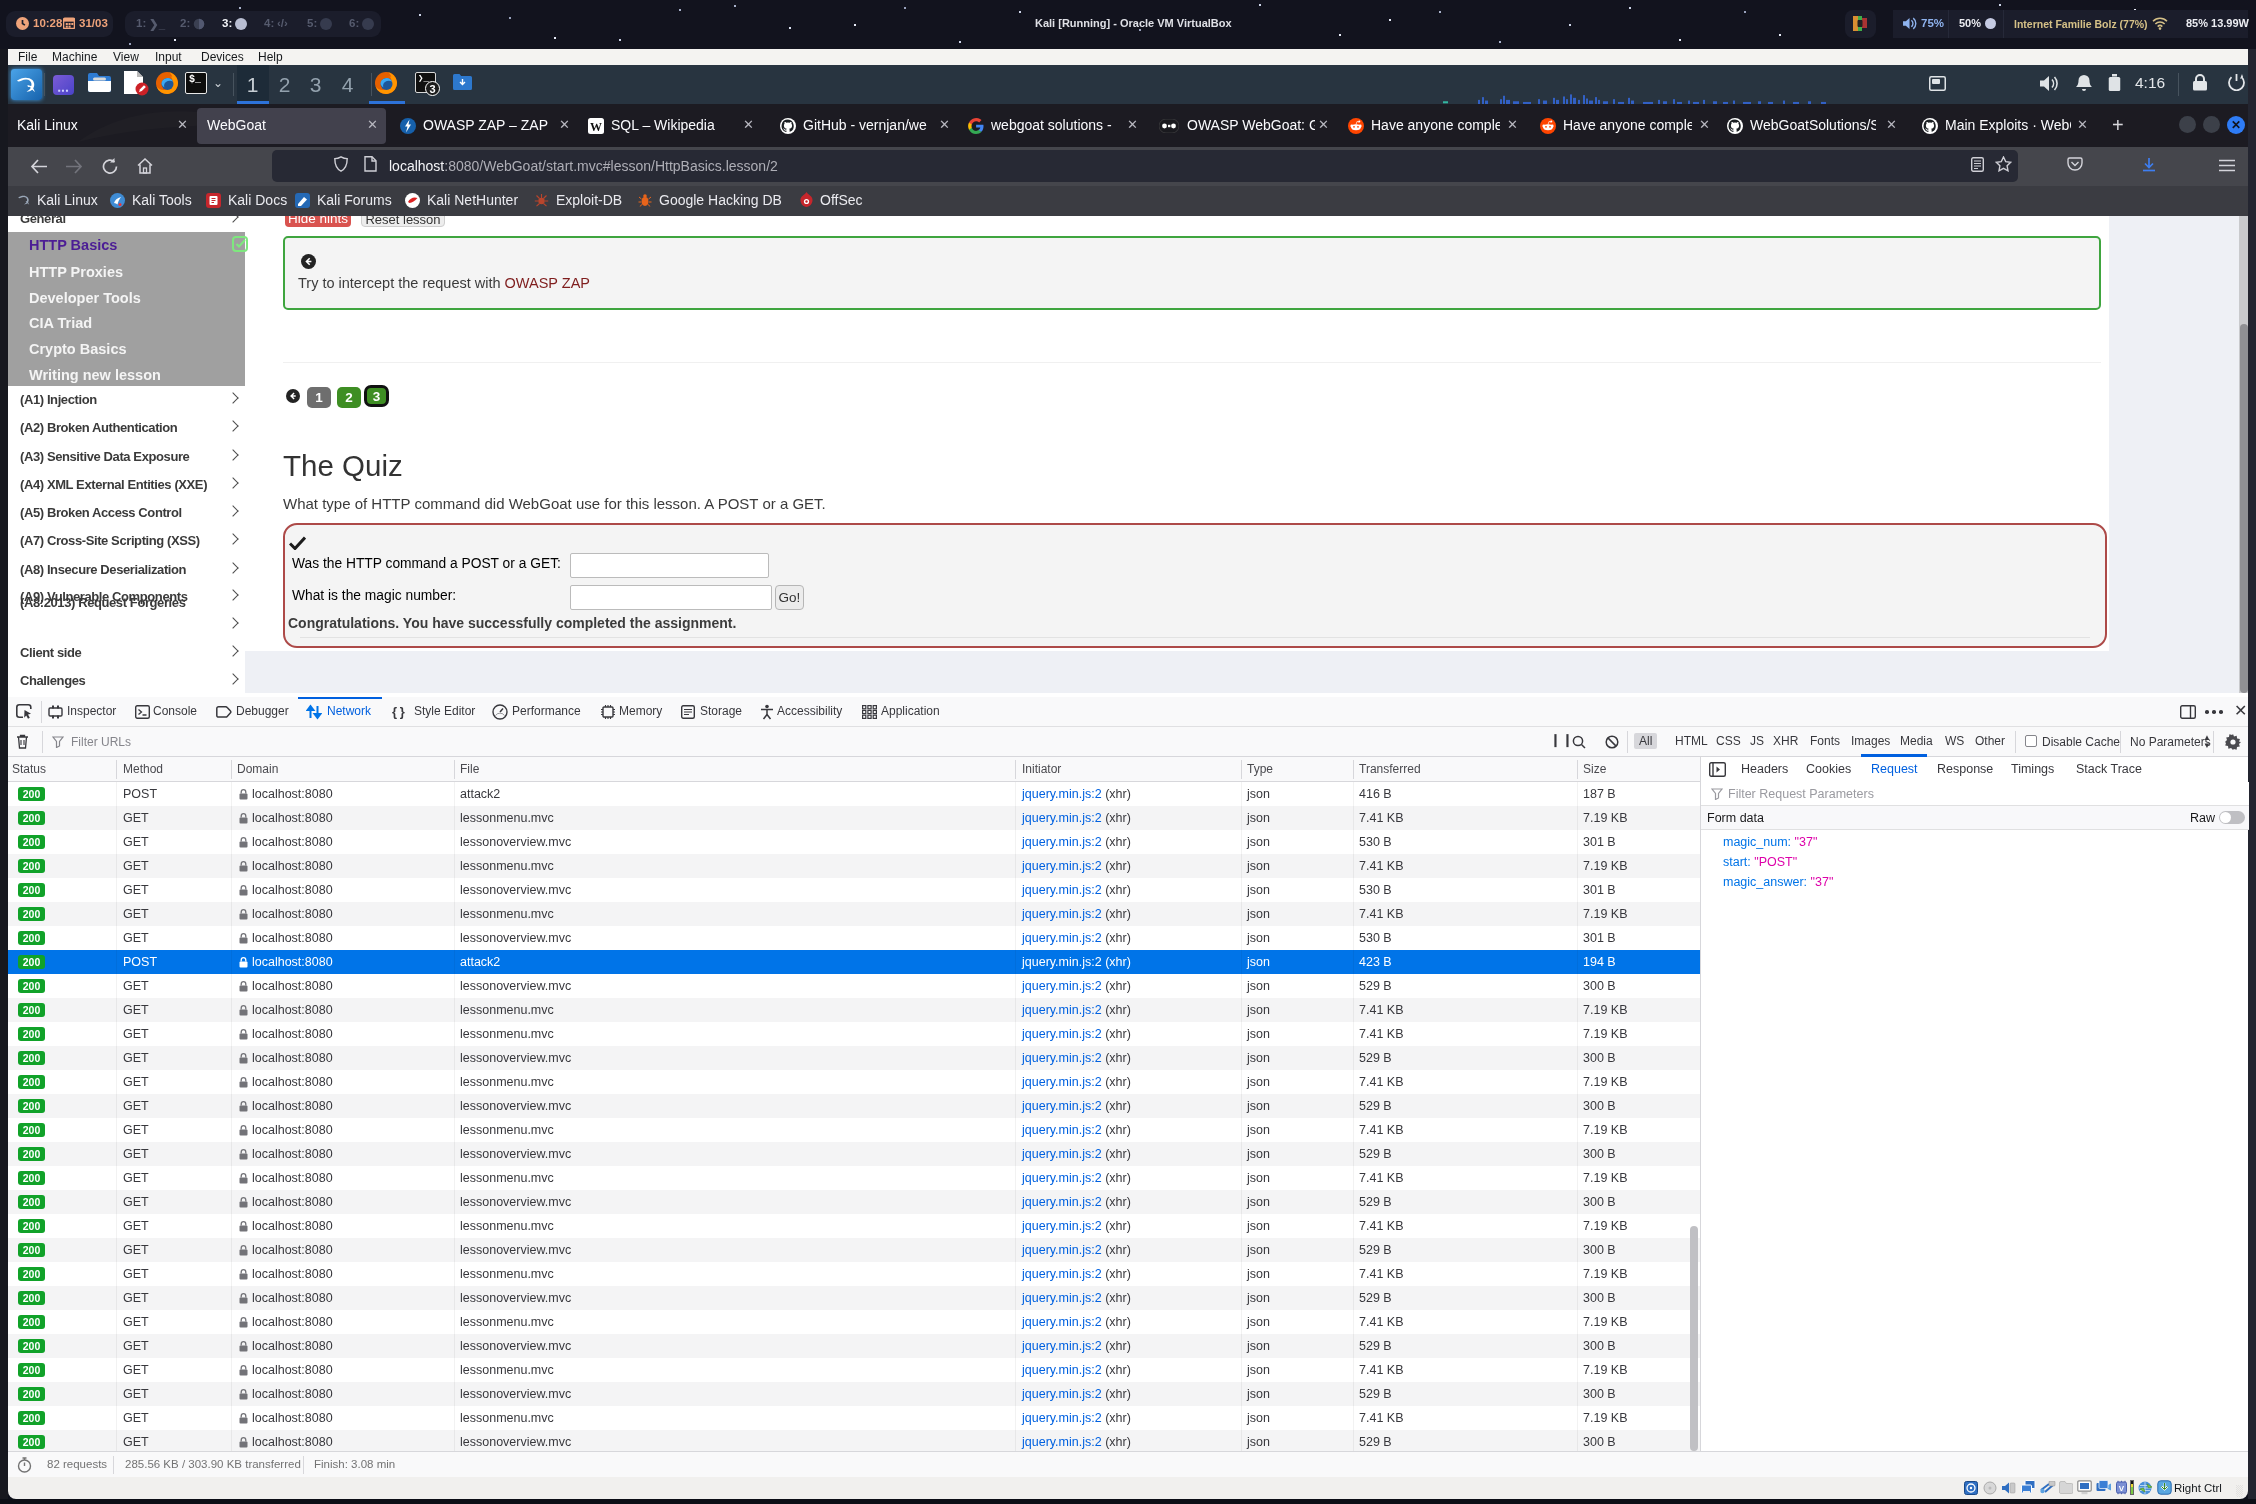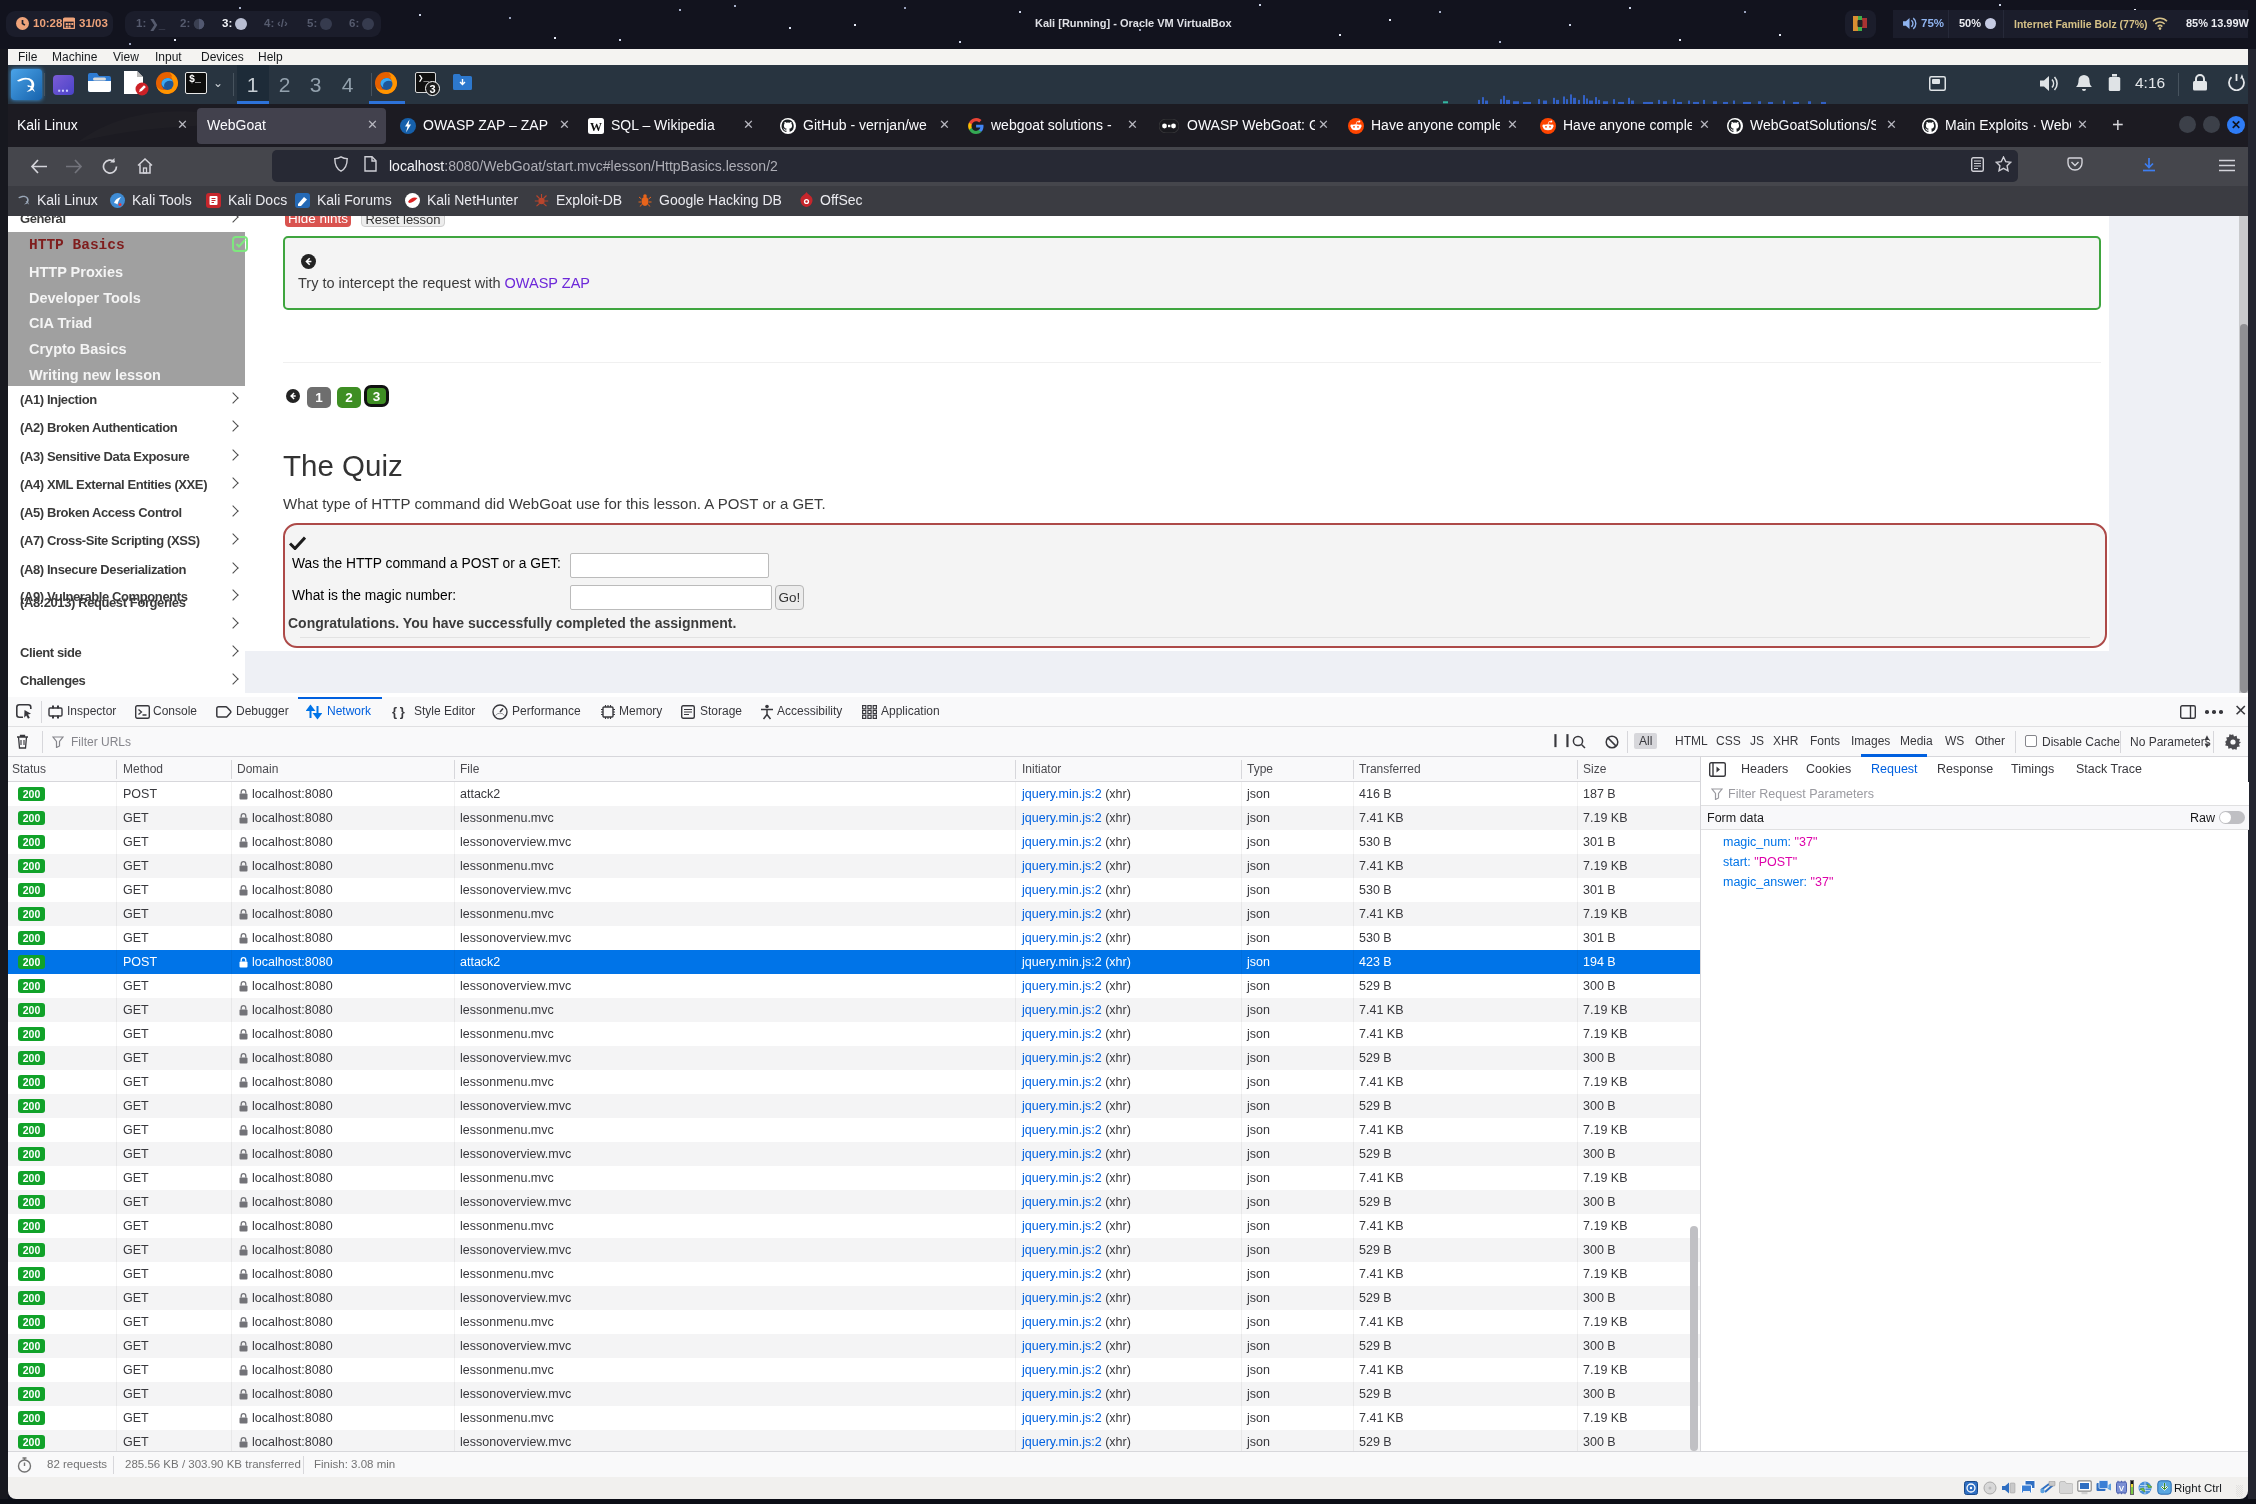--- a/index.html
+++ b/index.html
@@ -519,21 +519,21 @@
 <div class="abs" id="page">
   <div class="abs" style="left:237px;top:0;width:1994px;height:477px;background:#eef0f5;"></div>
   <div id="content-card">
     <div class="abs btn-red" style="left:40px;top:-14px;width:66px;height:25px;font-size:13.5px;text-align:center;line-height:34px;color:#fff;">Hide hints</div>
     <div class="abs btn-gray" style="left:116px;top:-14px;width:84px;height:25px;font-size:13px;text-align:center;line-height:34px;">Reset lesson</div>
     <div id="hintbox">
       <svg class="abs" style="left:16px;top:16px" width="15" height="15" viewBox="0 0 15 15">
           <circle cx="7.5" cy="7.5" r="7.5" fill="#232323"></circle>
           <path d="M8.7 4.2L5.4 7.5l3.3 3.3M5.4 7.5h5" stroke="#fff" stroke-width="1.5" fill="none"></path>
         </svg>
-      <span class="abs" style="left:13px;top:37px;font-size:14.5px;color:#3b3b3b;">Try to intercept the request with <span style="color:#6d28d9;">OWASP ZAP</span></span>
+      <span class="abs" style="left:13px;top:37px;font-size:14.5px;color:#3b3b3b;">Try to intercept the request with <span style="color:#7f1d1d;">OWASP ZAP</span></span>
     </div>
     <div class="abs" style="left:38px;top:146px;width:1818px;height:1px;background:#f0f0f0;"></div>
     <svg class="abs" style="left:41px;top:173px" width="14" height="14" viewBox="0 0 15 15">
         <circle cx="7.5" cy="7.5" r="7.5" fill="#232323"></circle>
         <path d="M8.7 4.2L5.4 7.5l3.3 3.3M5.4 7.5h5" stroke="#fff" stroke-width="1.5" fill="none"></path>
       </svg>
     <div class="abs" style="left:62px;top:171px;width:24px;height:21px;background:#6e6e6e;border-radius:5px;color:#fff;font-size:13.5px;font-weight:bold;text-align:center;line-height:21px;">1</div>
     <div class="abs" style="left:92px;top:171px;width:24px;height:21px;background:#3e8e23;border-radius:5px;color:#fff;font-size:13.5px;font-weight:bold;text-align:center;line-height:21px;">2</div>
     <div class="abs" style="left:119px;top:169px;width:25px;height:22px;background:#3e8e23;border:3px solid #111;border-radius:7px;color:#fff;font-size:13.5px;font-weight:bold;text-align:center;line-height:17px;">3</div>
     <div id="quiz-head">The Quiz</div>
@@ -548,21 +548,21 @@
       <div class="ginput" style="left:285px;top:60px;width:202px;height:25px;"></div>
       <div class="abs" style="left:490px;top:60px;width:29px;height:25px;background:#ececec;border:1px solid #b6b6b6;border-radius:4px;font-size:13.5px;color:#333;text-align:center;line-height:24px;">Go!</div>
       <span class="abs" style="left:3px;top:90px;font-size:14px;font-weight:bold;color:#3c3c3c;white-space:nowrap;">Congratulations. You have successfully completed the assignment.</span>
       <div class="abs" style="left:15px;top:112px;width:1790px;height:1px;background:#e2e2e2;"></div>
     </div>
   </div>
   <div id="sidebar">
     <span class="side-item" style="top:-5px;">General</span>
       <span class="chev" style="top:-3px;">❯</span>
     <div id="submenu">
-      <span class="sub-item" style="top:5px;color:#7f1d1d;font-family:Liberation Mono, monospace;">HTTP Basics</span>
+      <span class="sub-item" style="top:5px;color:#4c1d95;">HTTP Basics</span>
       <svg class="abs" style="left:224px;top:4px" width="16" height="16" viewBox="0 0 16 16">
           <rect x="1" y="1" width="14" height="14" rx="3" fill="none" stroke="#7ee87e" stroke-width="2"></rect>
           <path d="M4.5 8l2.5 2.5L13 4" stroke="#7ee87e" stroke-width="2" fill="none"></path>
         </svg>
       <span class="sub-item" style="top:32px;">HTTP Proxies</span>
       <span class="sub-item" style="top:58px;">Developer Tools</span>
       <span class="sub-item" style="top:83px;">CIA Triad</span>
       <span class="sub-item" style="top:109px;">Crypto Basics</span>
       <span class="sub-item" style="top:135px;">Writing new lesson</span>
     </div>

